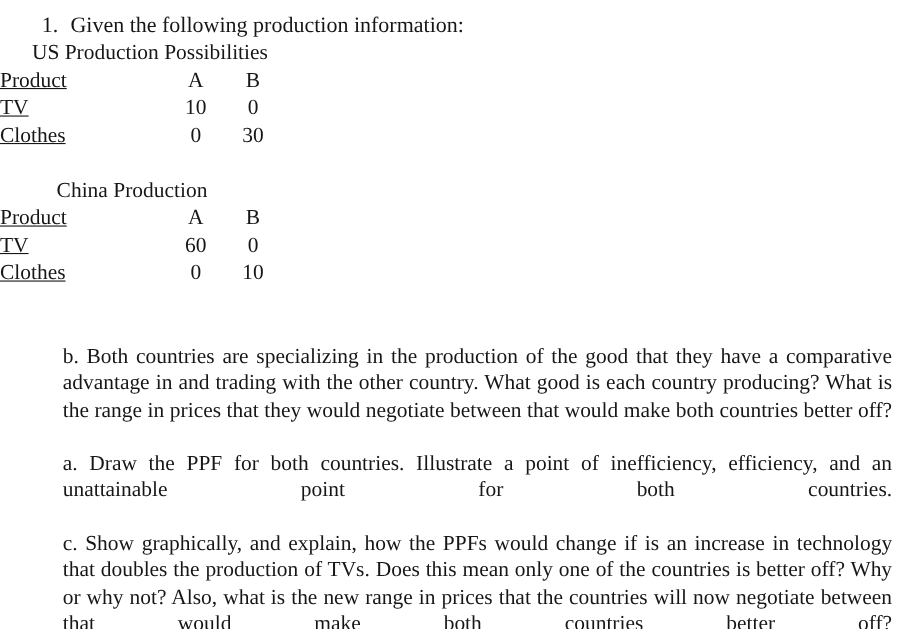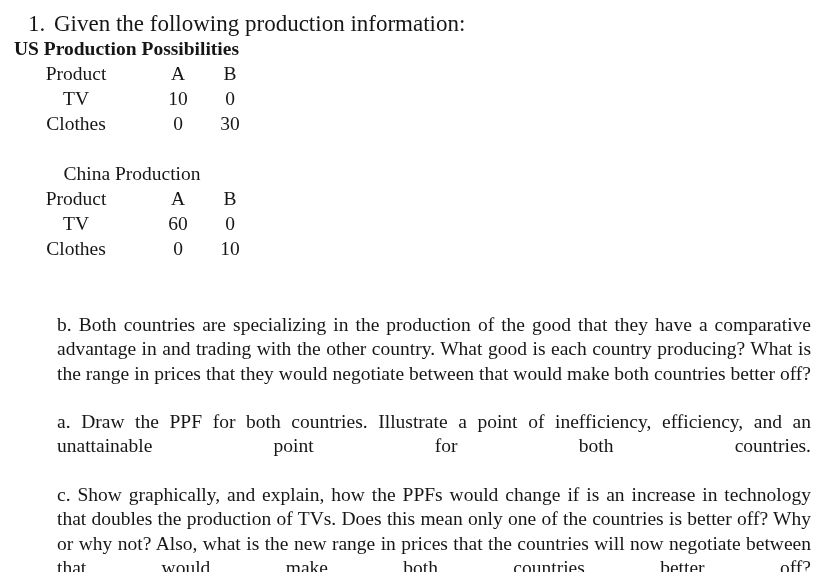--- a/index.html
+++ b/index.html
@@ -21,23 +21,23 @@
     position: absolute;
     left: 0;
     top: 0;
     width: 838px;
     height: 572px;
   }
 
   
   .prompt-line {
     position: absolute;
-    left: 28px;
+    left: 38px;
     top: 11px;
-    font-size: 23px;
+    font-size: 20px;
     line-height: 25px;
     white-space: nowrap;
   }
   .prompt-num {
     display: inline-block;
     width: 26px;
   }
 
   
   .table-block {
@@ -48,48 +48,46 @@
     line-height: 25px;
   }
   #us-table  { top: 36px; }
   #china-table { top: 161px; }
 
   .tbl-caption {
     display: block;
     white-space: nowrap;
   }
   .cap-left {
-    padding-left: 14px;
-    font-weight: bold;
+    padding-left: 29px;
   }
   .cap-center {
     text-align: center;
     width: 240px;
     padding-left: 0;
-    margin-left: 12px;
   }
 
   table.ppf {
     border-collapse: collapse;
     table-layout: fixed;
     width: 256px;
     margin: 0;
   }
   table.ppf td {
     padding: 0;
     font-size: 19.5px;
     line-height: 25px;
     height: 25px;
     vertical-align: baseline;
     white-space: nowrap;
   }
   td.c-product {
     width: 152px;
-    text-align: center;
     padding-left: 6px;
+    text-decoration: underline;
   }
   td.c-a {
     width: 52px;
     text-align: center;
   }
   td.c-b {
     width: 52px;
     text-align: center;
   }
 

